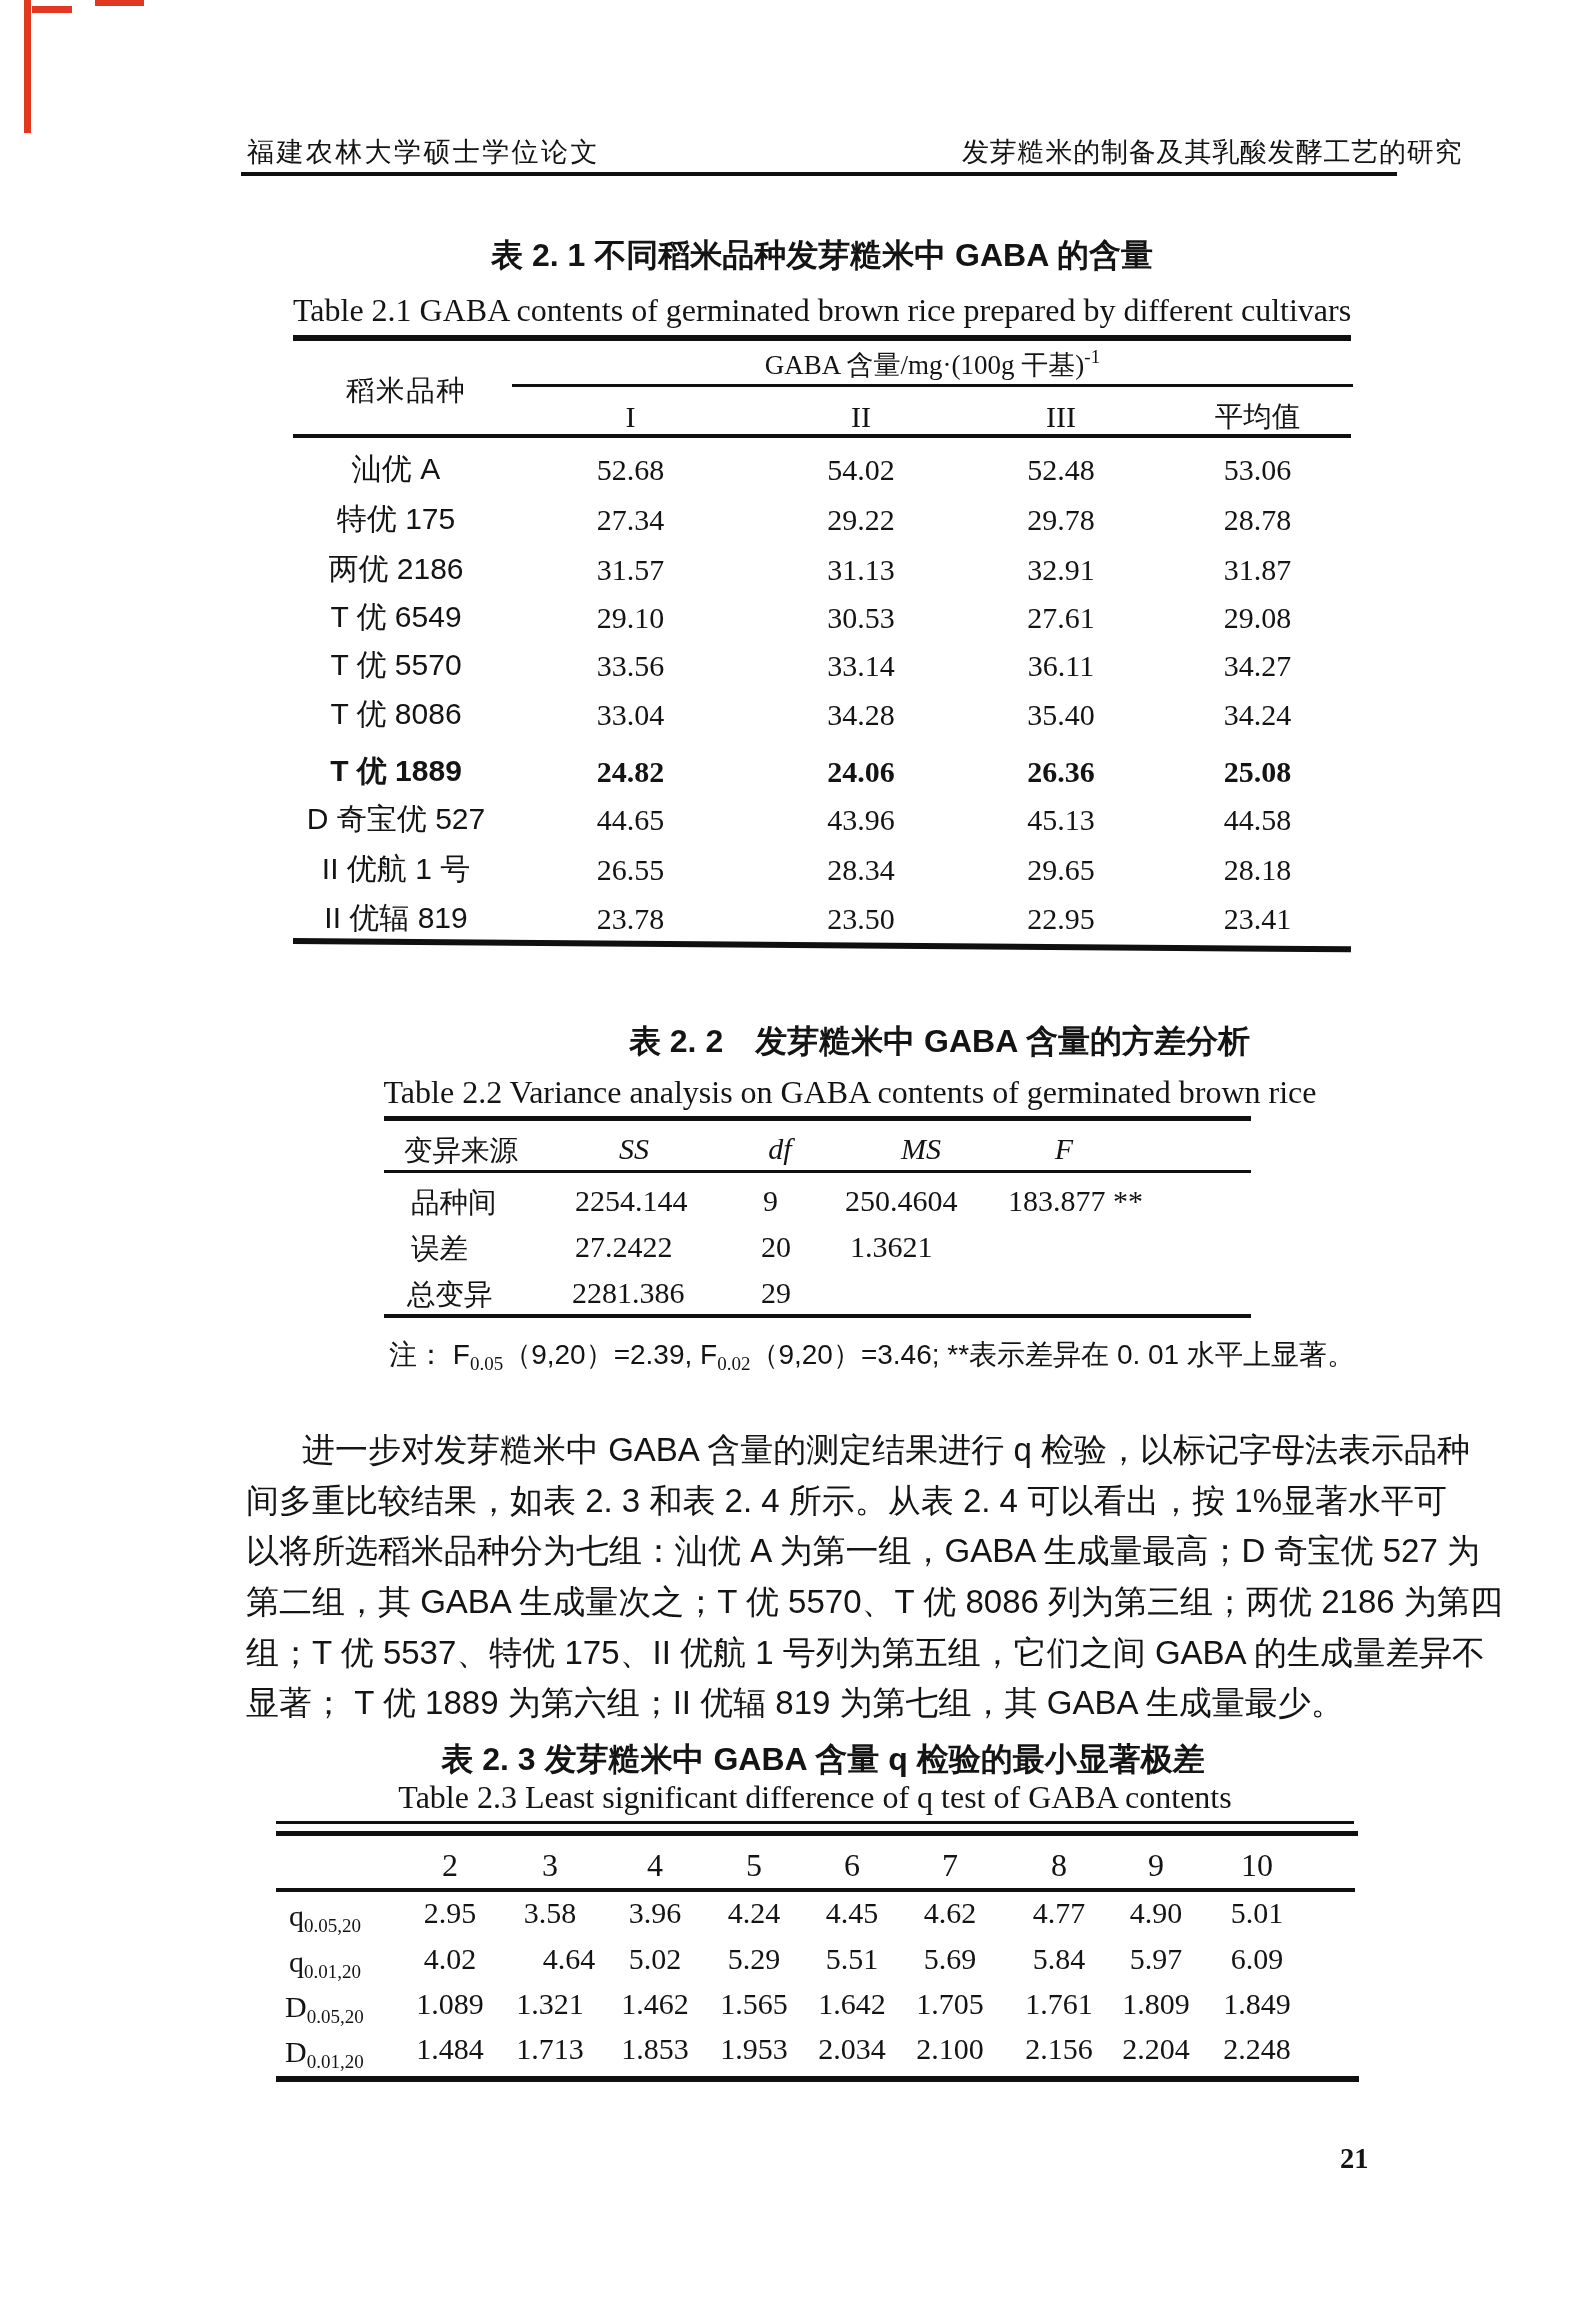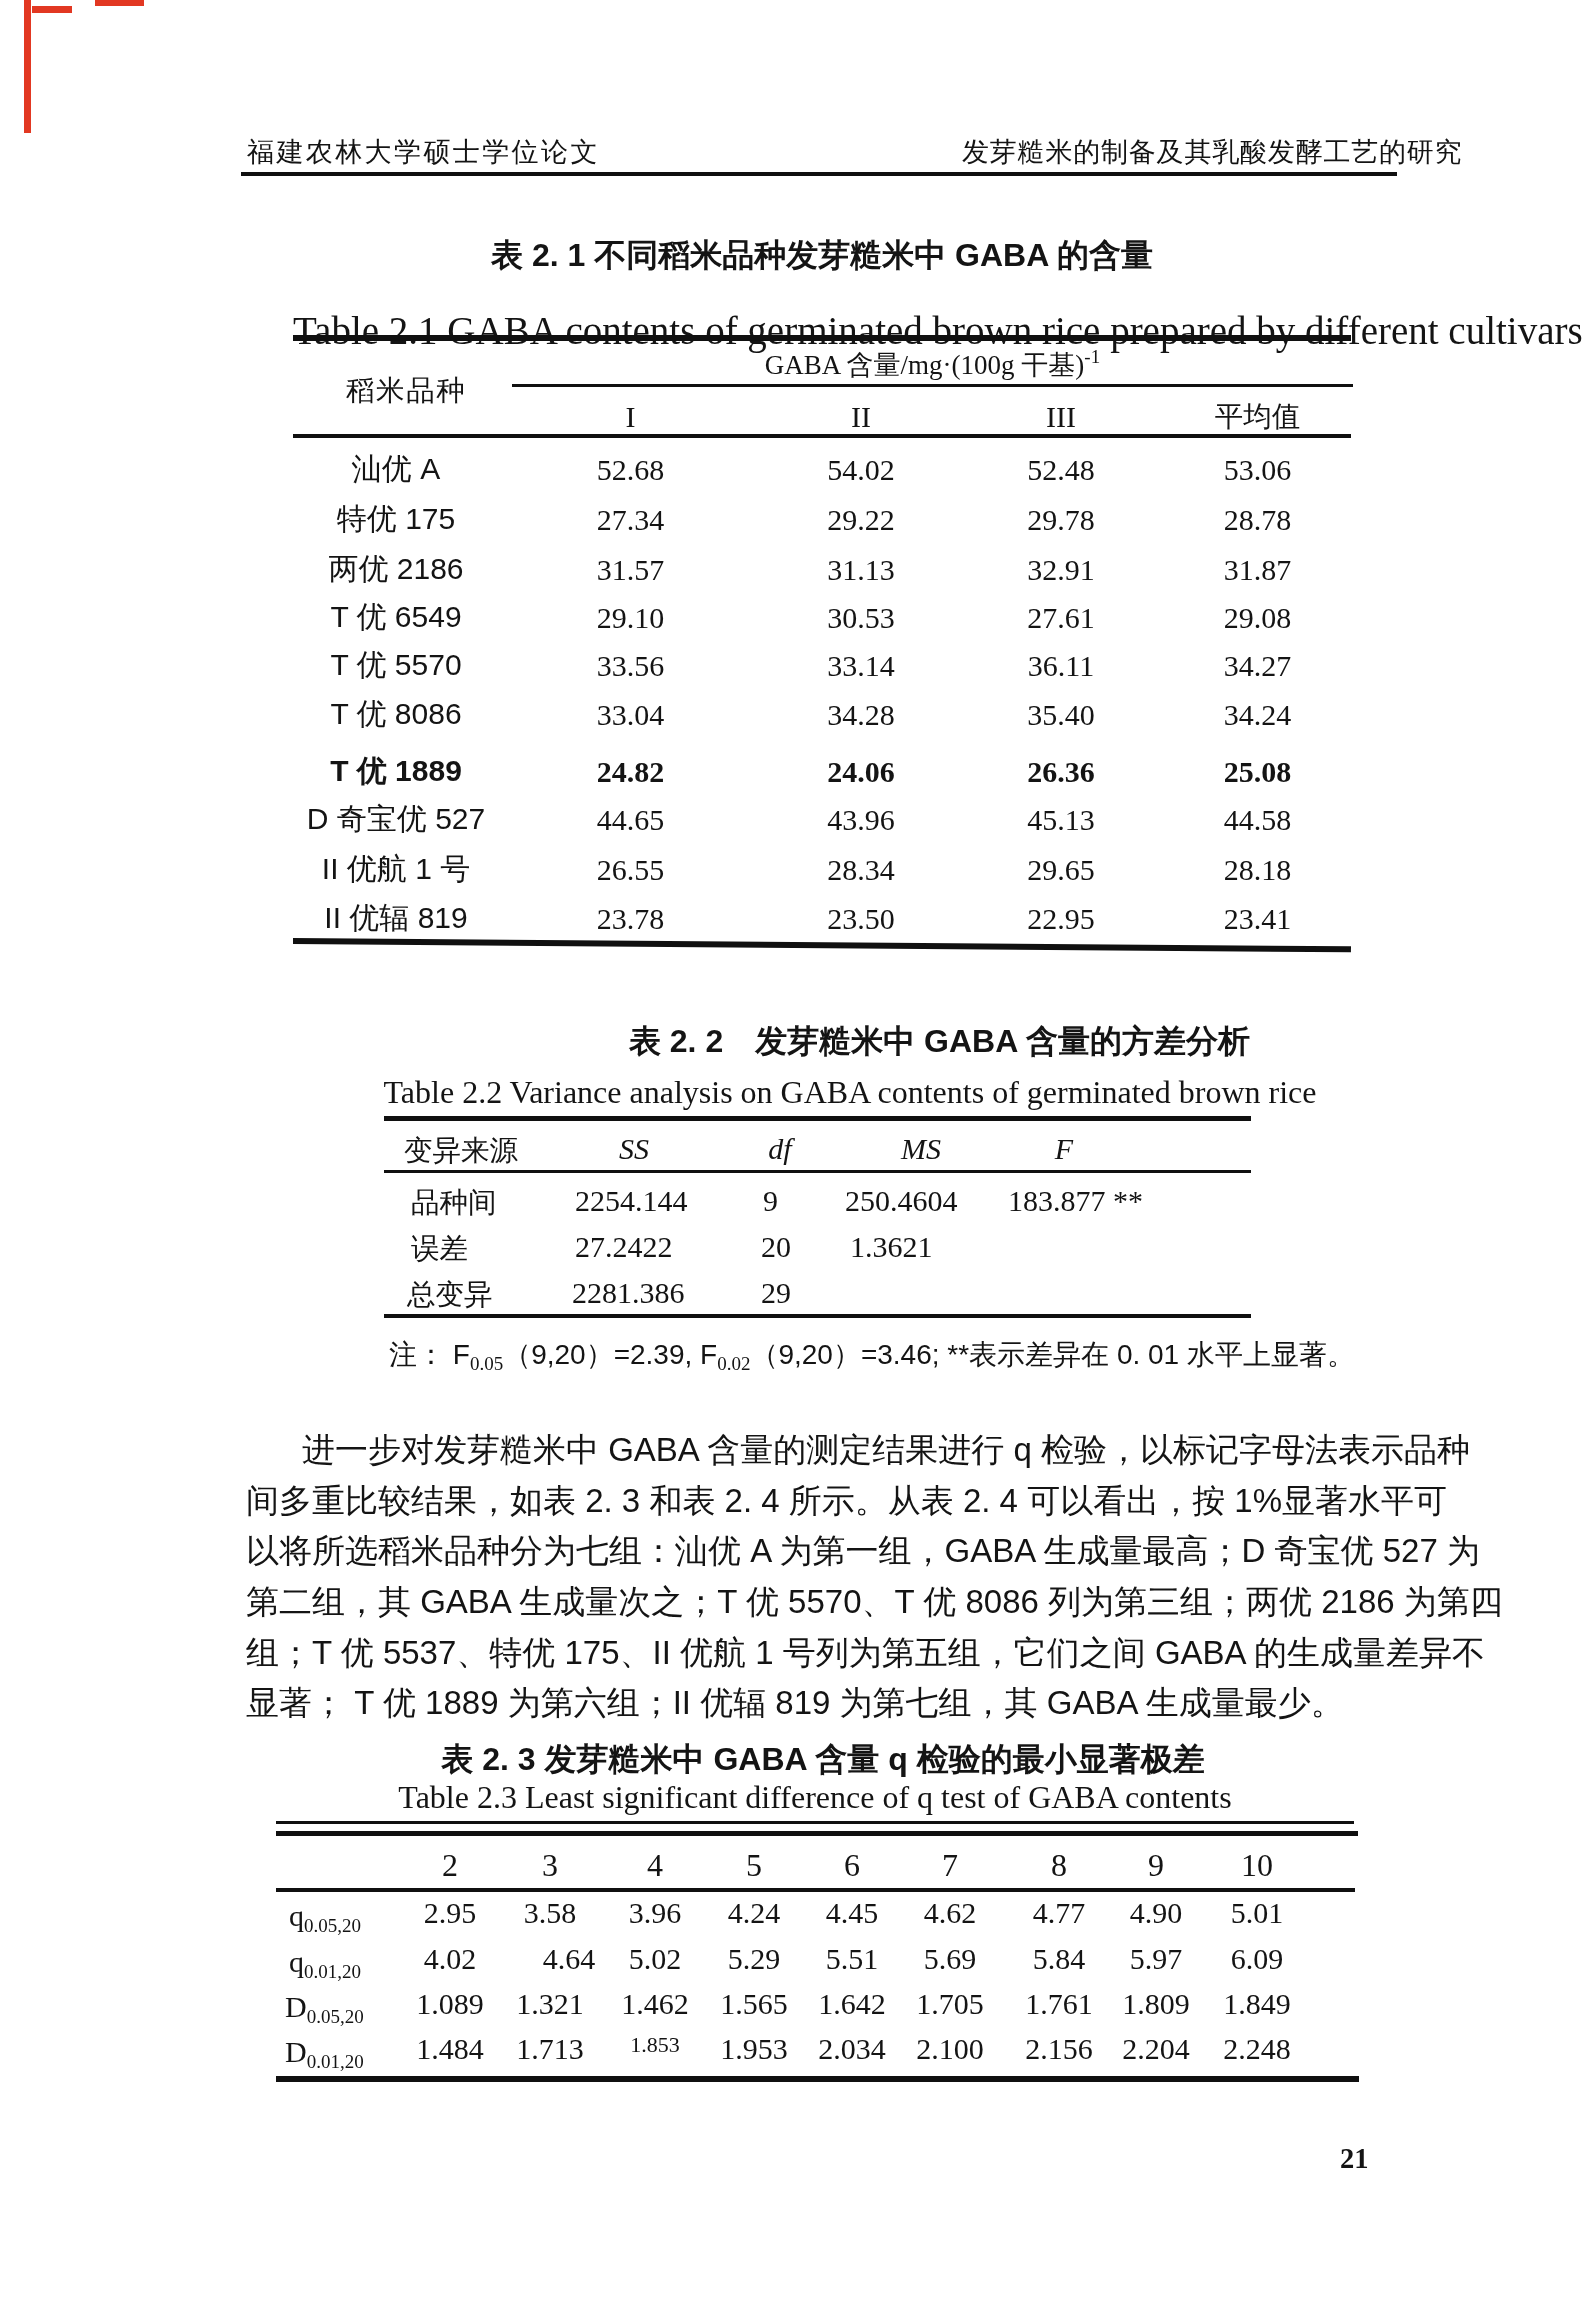--- a/index.html
+++ b/index.html
@@ -27,21 +27,21 @@
 
   <div class="redmark" style="left:24px;top:0;width:7.1px;height:133px;"></div>
   <div class="redmark" style="left:32px;top:5.5px;width:40px;height:7.1px;"></div>
   <div class="redmark" style="left:95px;top:0;width:49px;height:5.5px;"></div>
 
   <div class="abs cn" style="left:247px;top:134px;font-size:27px;letter-spacing:2.4px;">福建农林大学硕士学位论文</div>
   <div class="abs cn" style="left:962px;top:134px;font-size:27px;letter-spacing:0.8px;">发芽糙米的制备及其乳酸发酵工艺的研究</div>
   <div class="rule" style="left:241px;top:172px;width:1156px;height:4px;"></div>
 
   <div class="abs cn bold center" style="left:293px;top:234px;width:1058px;font-size:32px;">表 2. 1 不同稻米品种发芽糙米中 GABA 的含量</div>
-  <div class="abs serif center" style="left:293px;top:308px;width:1058px;font-size:39px;">Table 2.1 GABA contents of germinated brown rice prepared by different cultivars</div>
+  <div class="abs serif center" style="left:293px;top:292px;width:1058px;font-size:32px;">Table 2.1 GABA contents of germinated brown rice prepared by different cultivars</div>
 
   <div class="rule" style="left:293px;top:335px;width:1058px;height:5.5px;"></div>
 
   <div class="abs cn" style="left:346px;top:372px;font-size:28.5px;letter-spacing:1.6px;">稻米品种</div>
   <div class="abs serif center" style="left:512px;top:346px;width:841px;font-size:27px;">
     <span>GABA 含量/mg·(100g 干基)</span><sup class="sm">-1</sup>
   </div>
   <div class="rule" style="left:512px;top:384px;width:841px;height:3.2px;"></div>
 
   <div class="grid-row serif" style="top:396px;font-size:30px;">
@@ -221,21 +221,21 @@
   <span class="abs ctr" style="left:950px;top:1987px;font-size:30px;">1.705</span>
   <span class="abs ctr" style="left:1059px;top:1987px;font-size:30px;">1.761</span>
   <span class="abs ctr" style="left:1156px;top:1987px;font-size:30px;">1.809</span>
   <span class="abs ctr" style="left:1257px;top:1987px;font-size:30px;">1.849</span>
 
   <div class="abs" style="left:285px;top:2035px;font-size:30px;">
     <span>D</span><sub class="sm">0.01,20</sub>
   </div>
   <span class="abs ctr" style="left:450px;top:2032px;font-size:30px;">1.484</span>
   <span class="abs ctr" style="left:550px;top:2032px;font-size:30px;">1.713</span>
-  <span class="abs ctr" style="left:655px;top:2032px;font-size:22px;">1.853</span>
+  <span class="abs ctr" style="left:655px;top:2032px;font-size:30px;">1.853</span>
   <span class="abs ctr" style="left:754px;top:2032px;font-size:30px;">1.953</span>
   <span class="abs ctr" style="left:852px;top:2032px;font-size:30px;">2.034</span>
   <span class="abs ctr" style="left:950px;top:2032px;font-size:30px;">2.100</span>
   <span class="abs ctr" style="left:1059px;top:2032px;font-size:30px;">2.156</span>
   <span class="abs ctr" style="left:1156px;top:2032px;font-size:30px;">2.204</span>
   <span class="abs ctr" style="left:1257px;top:2032px;font-size:30px;">2.248</span>
 
   <div class="rule" style="left:276px;top:2076px;width:1083px;height:5.5px;"></div>
 
   <div class="abs serif bold" style="left:1340px;top:2143px;font-size:28.5px;">21</div>

